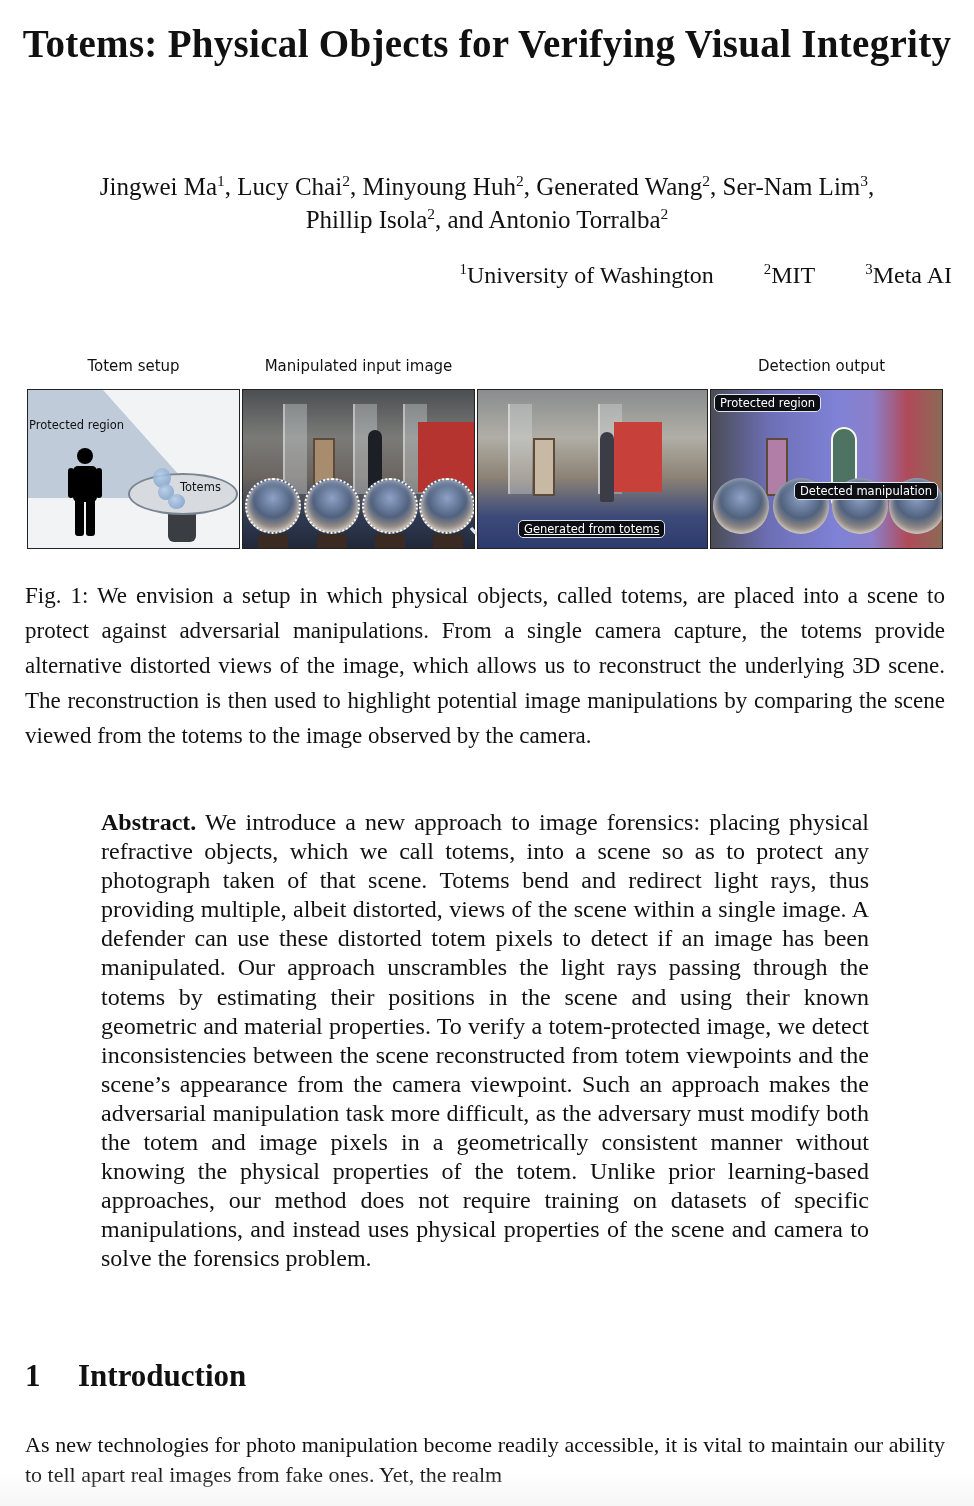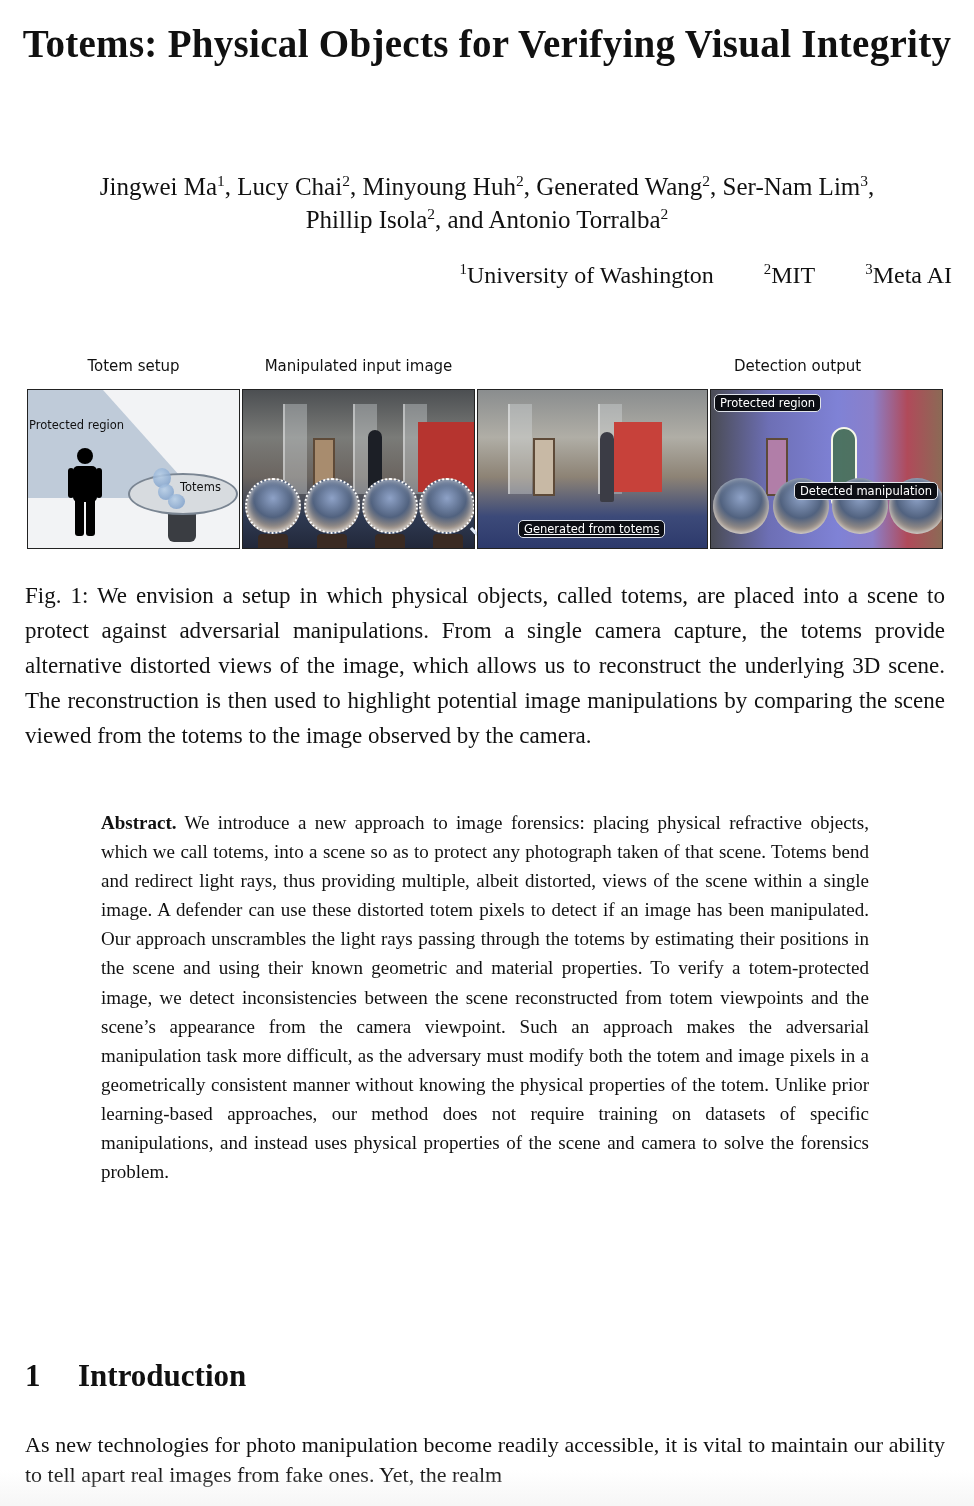--- a/index.html
+++ b/index.html
@@ -60,21 +60,21 @@
   }
   .arrow { position: absolute; left: 442px; top: 180px; width: 40px; height: 22px; }
   .outline-person { position: absolute; left: 120px; top: 37px; width: 26px; height: 78px; border: 2px solid #f6f8e8; border-radius: 13px 13px 4px 4px; background: rgba(60,110,60,0.75); }
 
   .caption {
     position: absolute; left: 25px; top: 578px; width: 920px;
     font-family: "Liberation Serif", serif; font-size: 23px; line-height: 35px; text-align: justify;
   }
   .abstract {
     position: absolute; left: 101px; top: 808px; width: 768px;
-    font-family: "Liberation Serif", serif; font-size: 19px; line-height: 29.1px; text-align: justify;
+    font-family: "Liberation Serif", serif; font-size: 24px; line-height: 29.1px; text-align: justify;
   }
   .abstract b { font-weight: bold; }
   .section-heading {
     position: absolute; left: 25px; top: 1356px; font-family: "Liberation Serif", serif; font-weight: bold;
     font-size: 31px; line-height: 40px;
   }
   .section-heading .num { display: inline-block; width: 53px; }
   .intro {
     position: absolute; left: 25px; top: 1430px; width: 920px;
     font-family: "Liberation Serif", serif; font-size: 22px; line-height: 30px; text-align: justify;
@@ -103,21 +103,21 @@
 
 <div class="affils">
   <span class="aff"><sup>1</sup><span>University of Washington</span></span>
   <span class="aff"><sup>2</sup><span>MIT</span></span>
   <span class="aff"><sup>3</sup><span>Meta AI</span></span>
 </div>
 
 <div class="figure">
   <div class="fig-label" style="left:0;width:213px;top:12px;">Totem setup</div>
   <div class="fig-label" style="left:215px;width:233px;top:12px;">Manipulated input image</div>
-  <div class="fig-label" style="left:654px;width:233px;top:12px;">Detection output</div>
+  <div class="fig-label" style="left:678px;width:233px;top:12px;">Detection output</div>
 
   <div class="panel p1">
     <svg class="cone" viewBox="0 0 213 110">
       <polygon points="0,0 75,0 160,95 140,108 0,108" fill="#b9c7d6" opacity="0.9"></polygon>
     </svg>
     <span class="lbl" style="left:1px;top:28px;">Protected region</span>
     <svg class="person" viewBox="0 0 34 88">
       <circle cx="17" cy="8" r="8" fill="#000"></circle>
       <rect x="5" y="18" width="24" height="36" rx="5" fill="#000"></rect>
       <rect x="0" y="20" width="6" height="30" rx="3" fill="#000"></rect>

